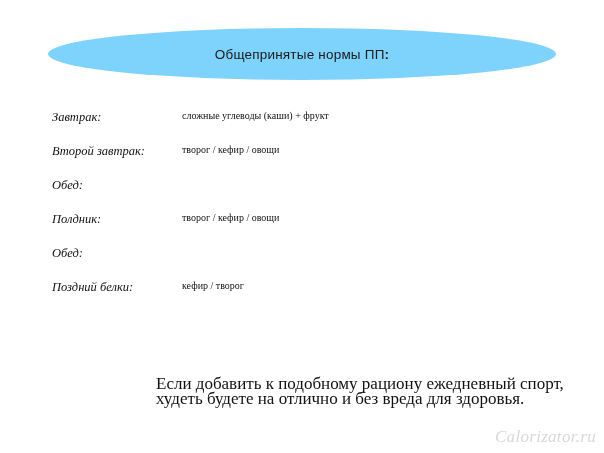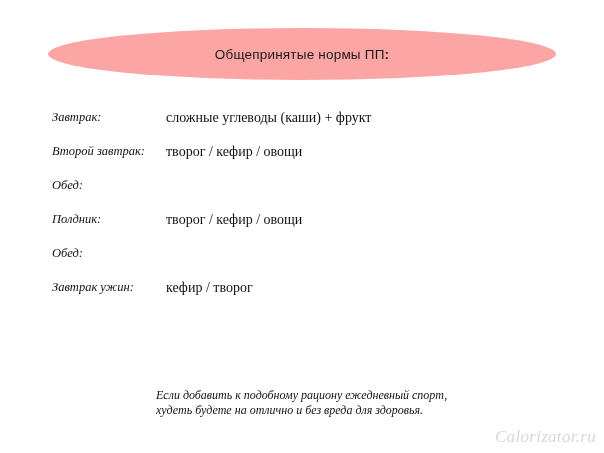--- a/index.html
+++ b/index.html
@@ -19,21 +19,21 @@
     width: 604px;
     height: 453px;
     background: #ffffff;
   }
   .title-ellipse {
     position: absolute;
     left: 48px;
     top: 28px;
     width: 508px;
     height: 52px;
-    background: #fca5a5;
+    background: #7dd3fc;
     border-radius: 50% / 50%;
     display: flex;
     align-items: center;
     justify-content: center;
   }
   .title-text {
     font-family: "Liberation Sans", sans-serif;
     font-size: 13.5px;
     color: #1a1a1a;
     letter-spacing: 0.2px;
@@ -57,32 +57,31 @@
     position: absolute;
     left: 52px;
     top: 0;
     font-size: 12.5px;
     color: #111111;
     white-space: nowrap;
     font-style: italic;
   }
   .row-value {
     position: absolute;
-    left: 166px;
+    left: 182px;
     top: 0;
-    font-size: 14px;
+    font-size: 10px;
     color: #111111;
     white-space: nowrap;
   }
   .footnote {
     position: absolute;
     left: 156px;
-    top: 388px;
-    font-style: italic;
-    font-size: 12px;
+    top: 376px;
+    font-size: 17px;
     line-height: 15px;
     color: #111111;
   }
   .footnote div {
     white-space: nowrap;
   }
   .watermark {
     position: absolute;
     right: 8px;
     bottom: 6px;
@@ -122,21 +121,21 @@
     <div class="row">
       <div class="row-label">Полдник:</div>
       <div class="row-value">творог / кефир / овощи</div>
     </div>
 
     <div class="row">
       <div class="row-label">Обед:</div>
     </div>
 
     <div class="row">
-      <div class="row-label">Завтрак ужин:</div>
+      <div class="row-label">Поздний белки:</div>
       <div class="row-value">кефир / творог</div>
     </div>
 
   </div>
 
   <div class="footnote">
     <div>Если добавить к подобному рациону ежедневный спорт,</div>
     <div>худеть будете на отлично и без вреда для здоровья.</div>
   </div>
 

